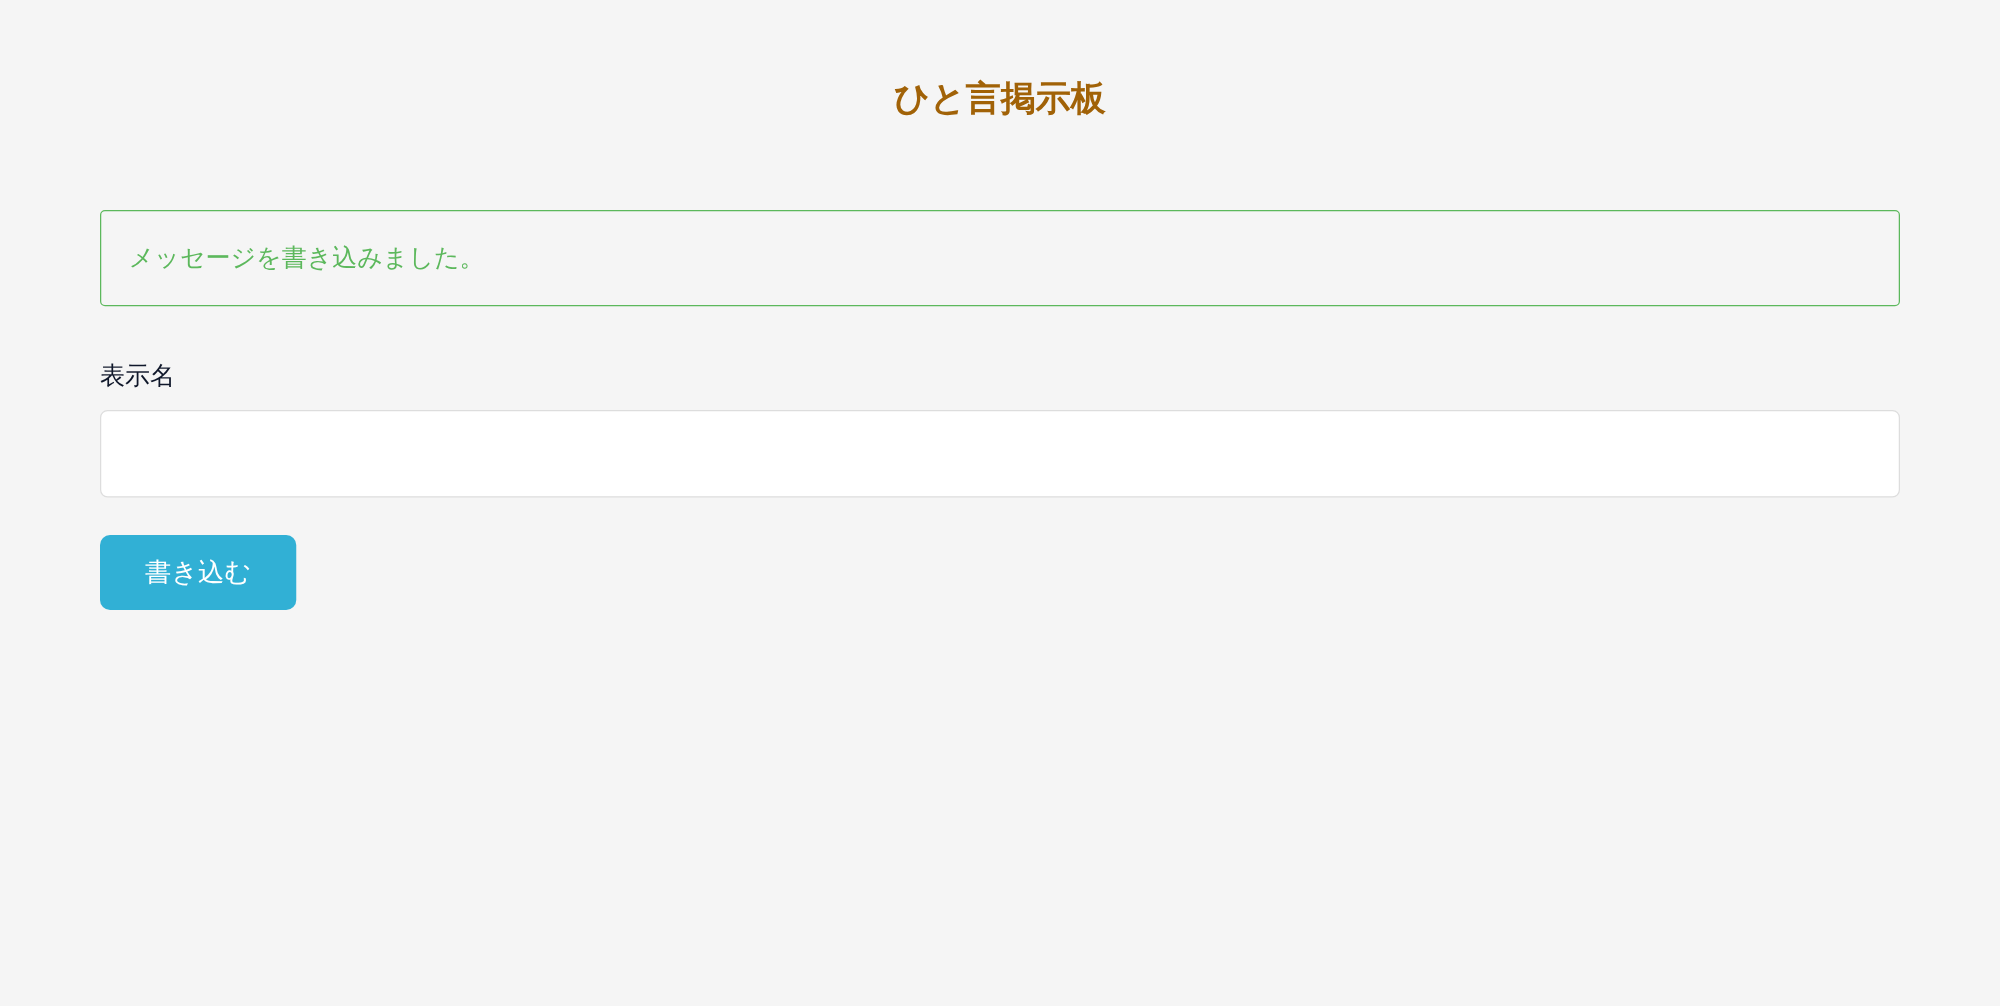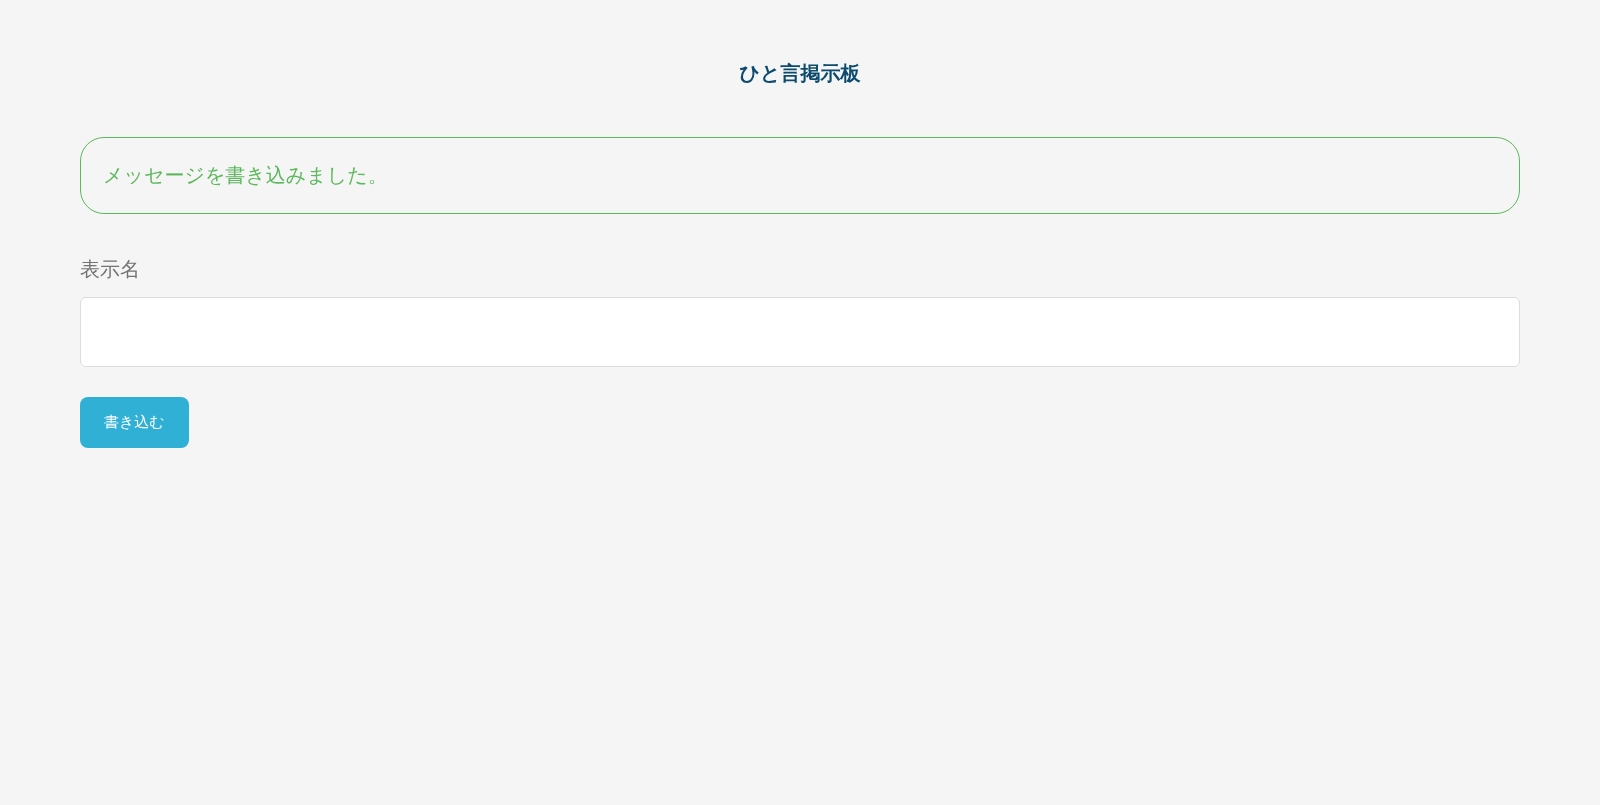--- a/index.html
+++ b/index.html
@@ -13,41 +13,41 @@
       color: #333;
       padding: 20px;
     }
     .container {
       max-width: 1440px;
       margin: 0 auto;
       padding: 40px 0;
     }
     h1 {
       text-align: center;
-      font-size: 20px;
+      font-size: 28px;
       font-weight: 700;
-      margin-bottom: 50px;
-      color: #0c4a6e;
+      margin-bottom: 70px;
+      color: #a16207;
     }
     .alert-success {
       border: 1px solid #5cb85c;
-      border-radius: 24px;
+      border-radius: 4px;
       padding: 24px 22px;
       color: #5cb85c;
       font-size: 20px;
       margin-bottom: 42px;
       background-color: transparent;
     }
     .form-group {
       margin-bottom: 30px;
     }
     label {
       display: block;
       font-size: 20px;
-      color: #737373;
+      color: #0f172a;
       margin-bottom: 14px;
     }
     input[type="text"] {
       width: 100%;
       height: 70px;
       padding: 12px 16px;
       font-size: 18px;
       border: 1px solid #ddd;
       border-radius: 6px;
       background-color: #fff;
@@ -63,22 +63,22 @@
       background-color: #fff;
       outline: none;
       resize: both;
       font-family: inherit;
     }
     .btn-submit {
       background-color: #31b0d5;
       color: #fff;
       border: none;
       border-radius: 8px;
-      padding: 16px 24px;
-      font-size: 15px;
+      padding: 16px 36px;
+      font-size: 21px;
       cursor: pointer;
       font-family: inherit;
     }
   </style>
 </head>
 <body>
 
 <div class="container">
   <h1>ひと言掲示板</h1>
 

